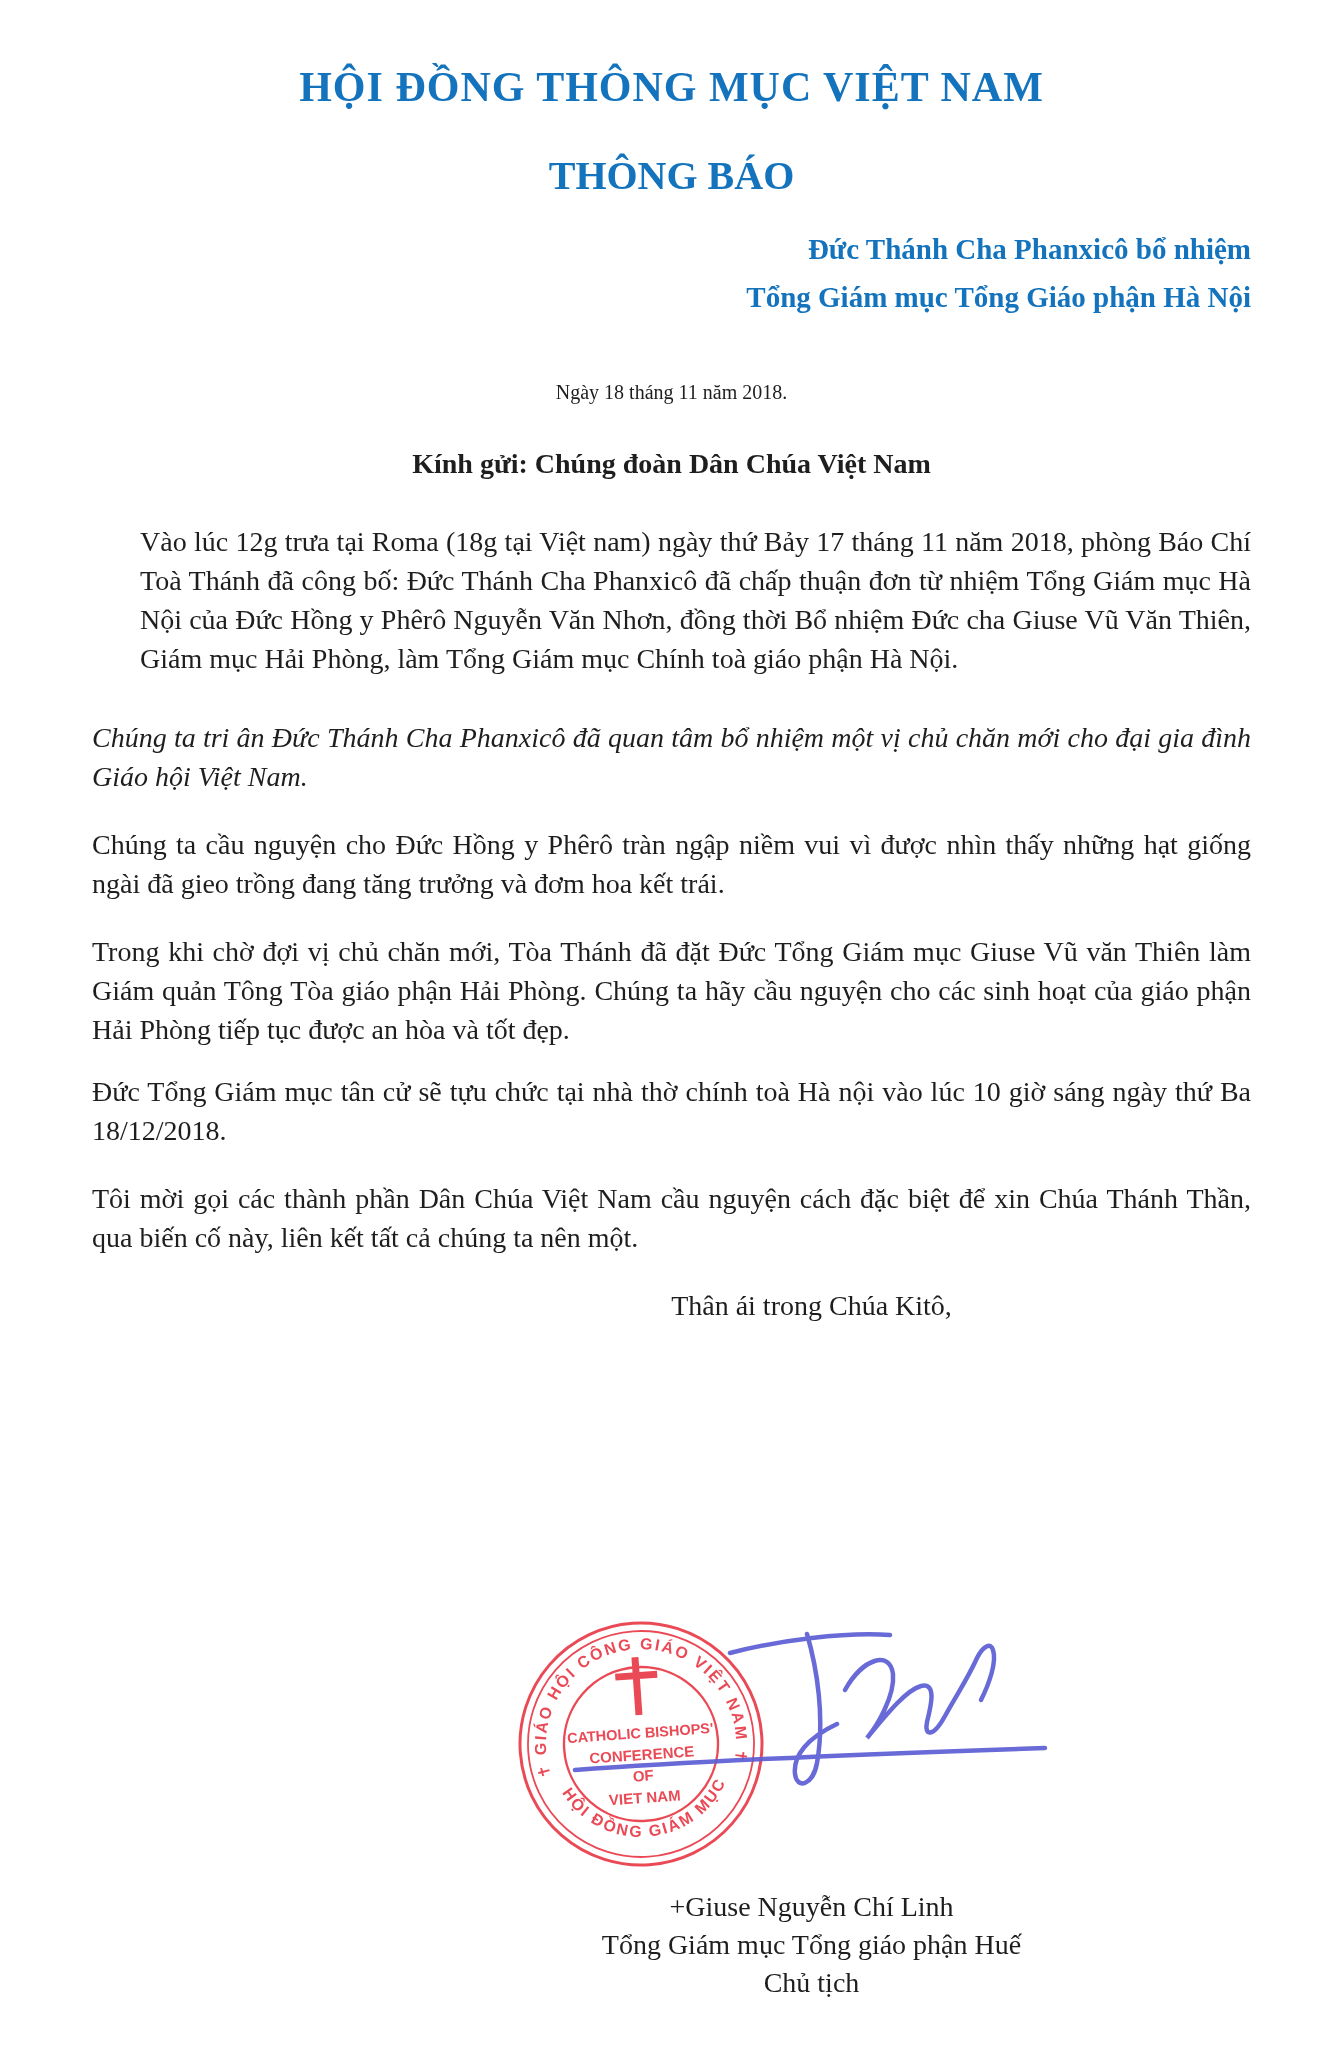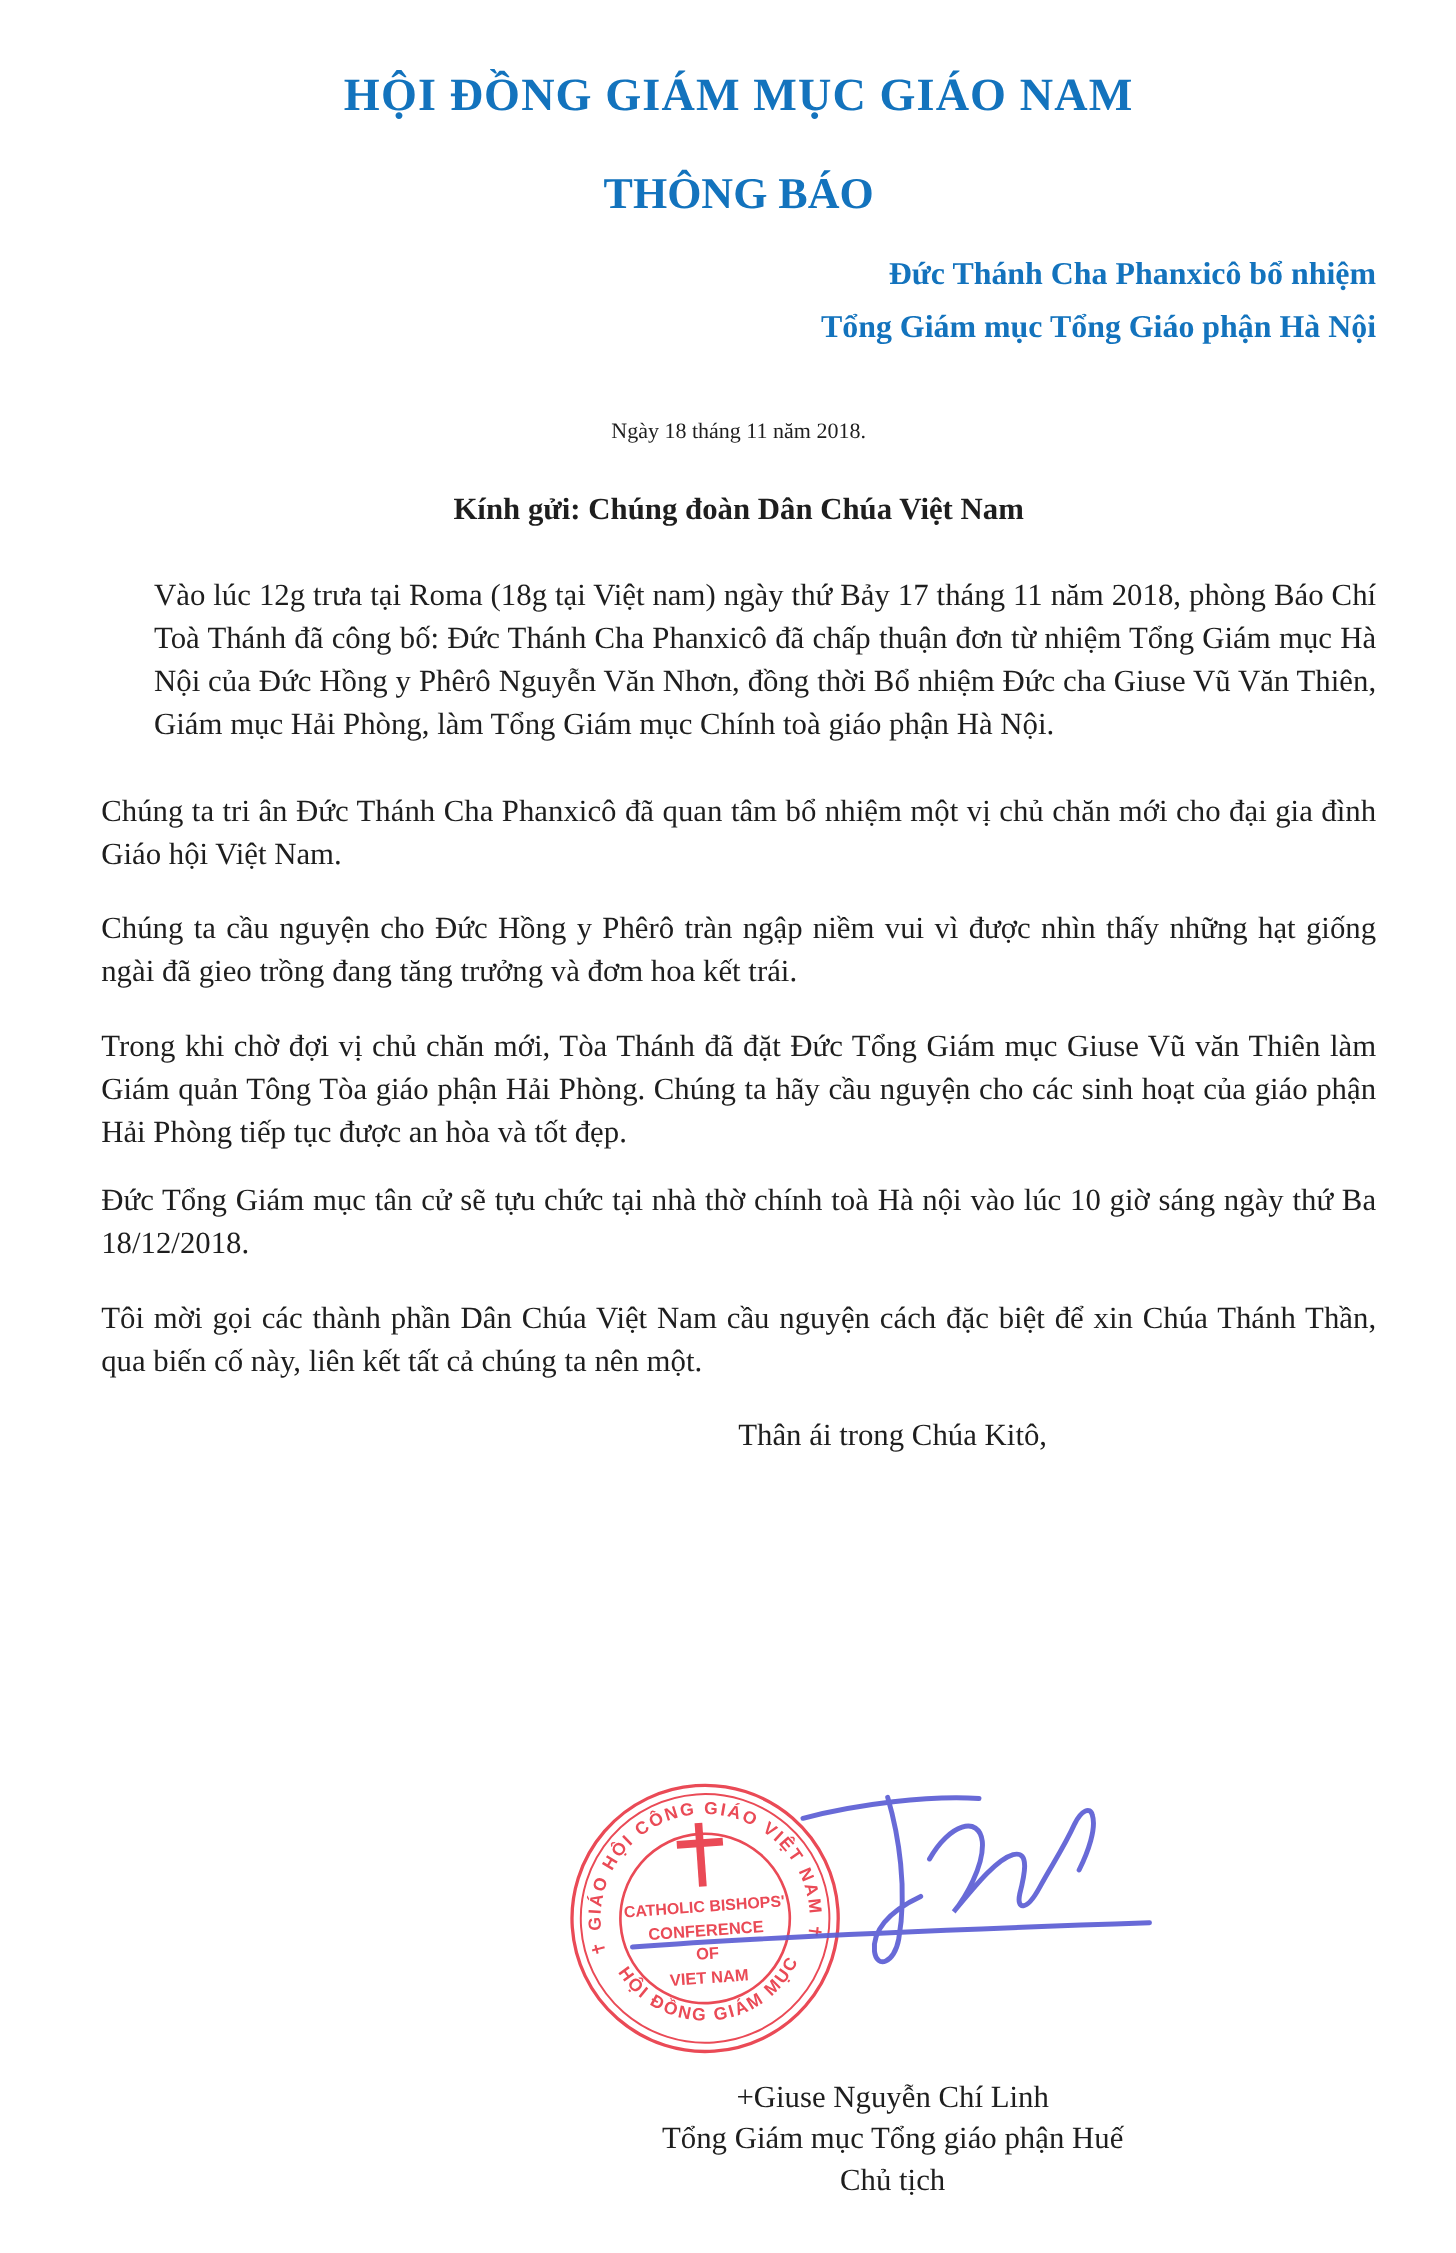--- a/index.html
+++ b/index.html
@@ -72,21 +72,21 @@
   }
 
   .body-par {
     margin-top: 29px;
     font-size: 28px;
     line-height: 39px;
     text-align: justify;
     text-justify: inter-word;
   }
   .body-par.indented { margin-left: 48px; margin-top: 40px; }
-  .body-par.gap-large { margin-top: 40px; }
+  .body-par.gap-large { margin-top: 40px; font-style: italic; }
   .body-par.gap-small-a { margin-top: 25px; }
   .body-par.gap-small-b { margin-top: 23px; }
 
   .valediction {
     margin-top: 29px;
     font-size: 28px;
     line-height: 39px;
     text-align: center;
     transform: translateX(140px);
   }
@@ -127,21 +127,21 @@
     fill: #ea4a56;
   }
 </style>
 </head>
 <body>
 
 <div class="page">
 
   <div class="content">
 
-    <div class="org-title">HỘI ĐỒNG GIÁM MỤC GIÁO NAM</div>
+    <div class="org-title">HỘI ĐỒNG THÔNG MỤC VIỆT NAM</div>
 
     <div class="doc-type">THÔNG BÁO</div>
 
     <div class="subtitle first">Đức Thánh Cha Phanxicô bổ nhiệm</div>
 
     <div class="subtitle second">Tổng Giám mục Tổng Giáo phận Hà Nội</div>
 
     <div class="date-line">Ngày 18 tháng 11 năm 2018.</div>
 
     <div class="salutation">Kính gửi: Chúng đoàn Dân Chúa Việt Nam</div>

